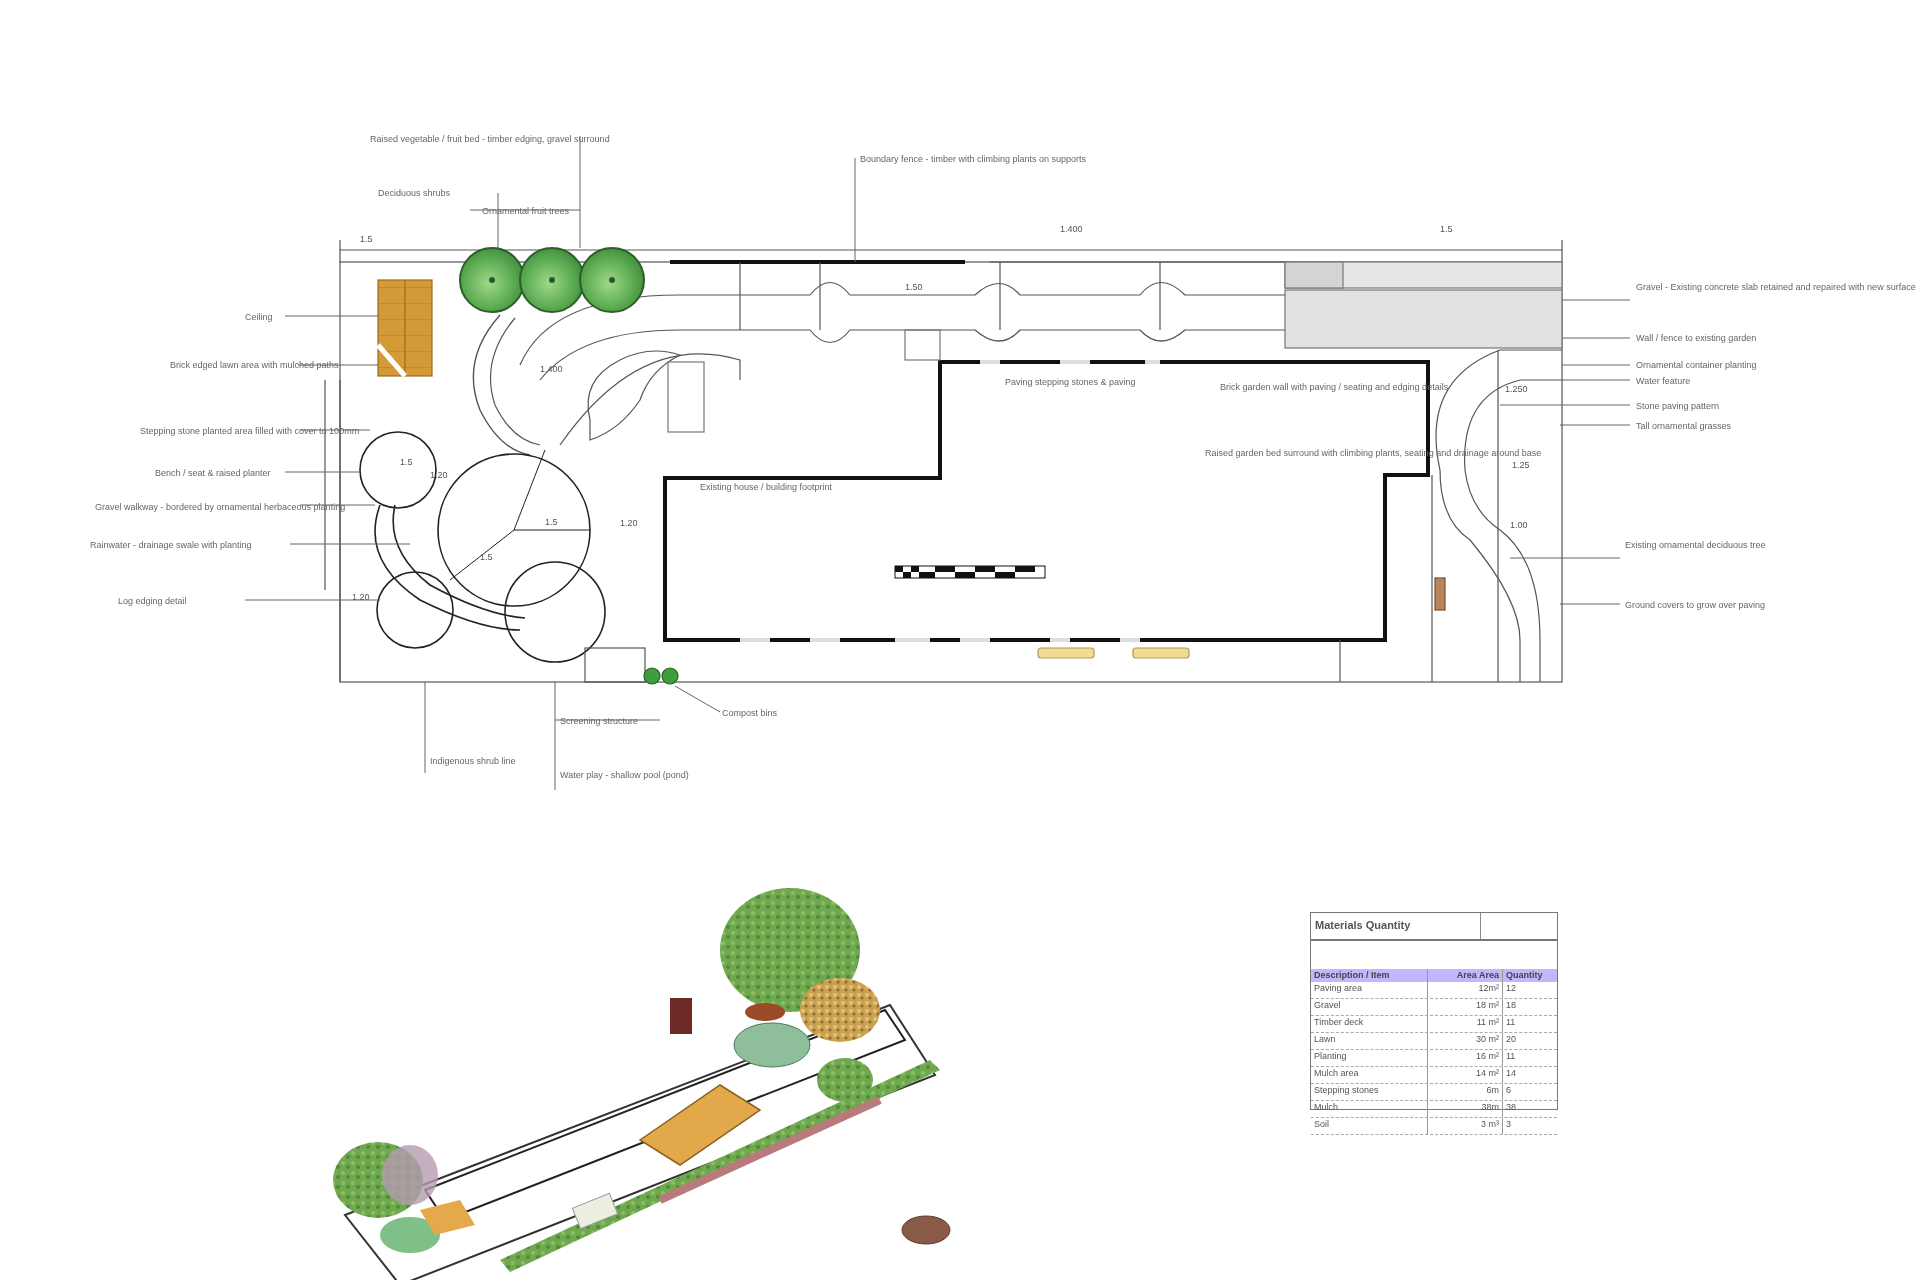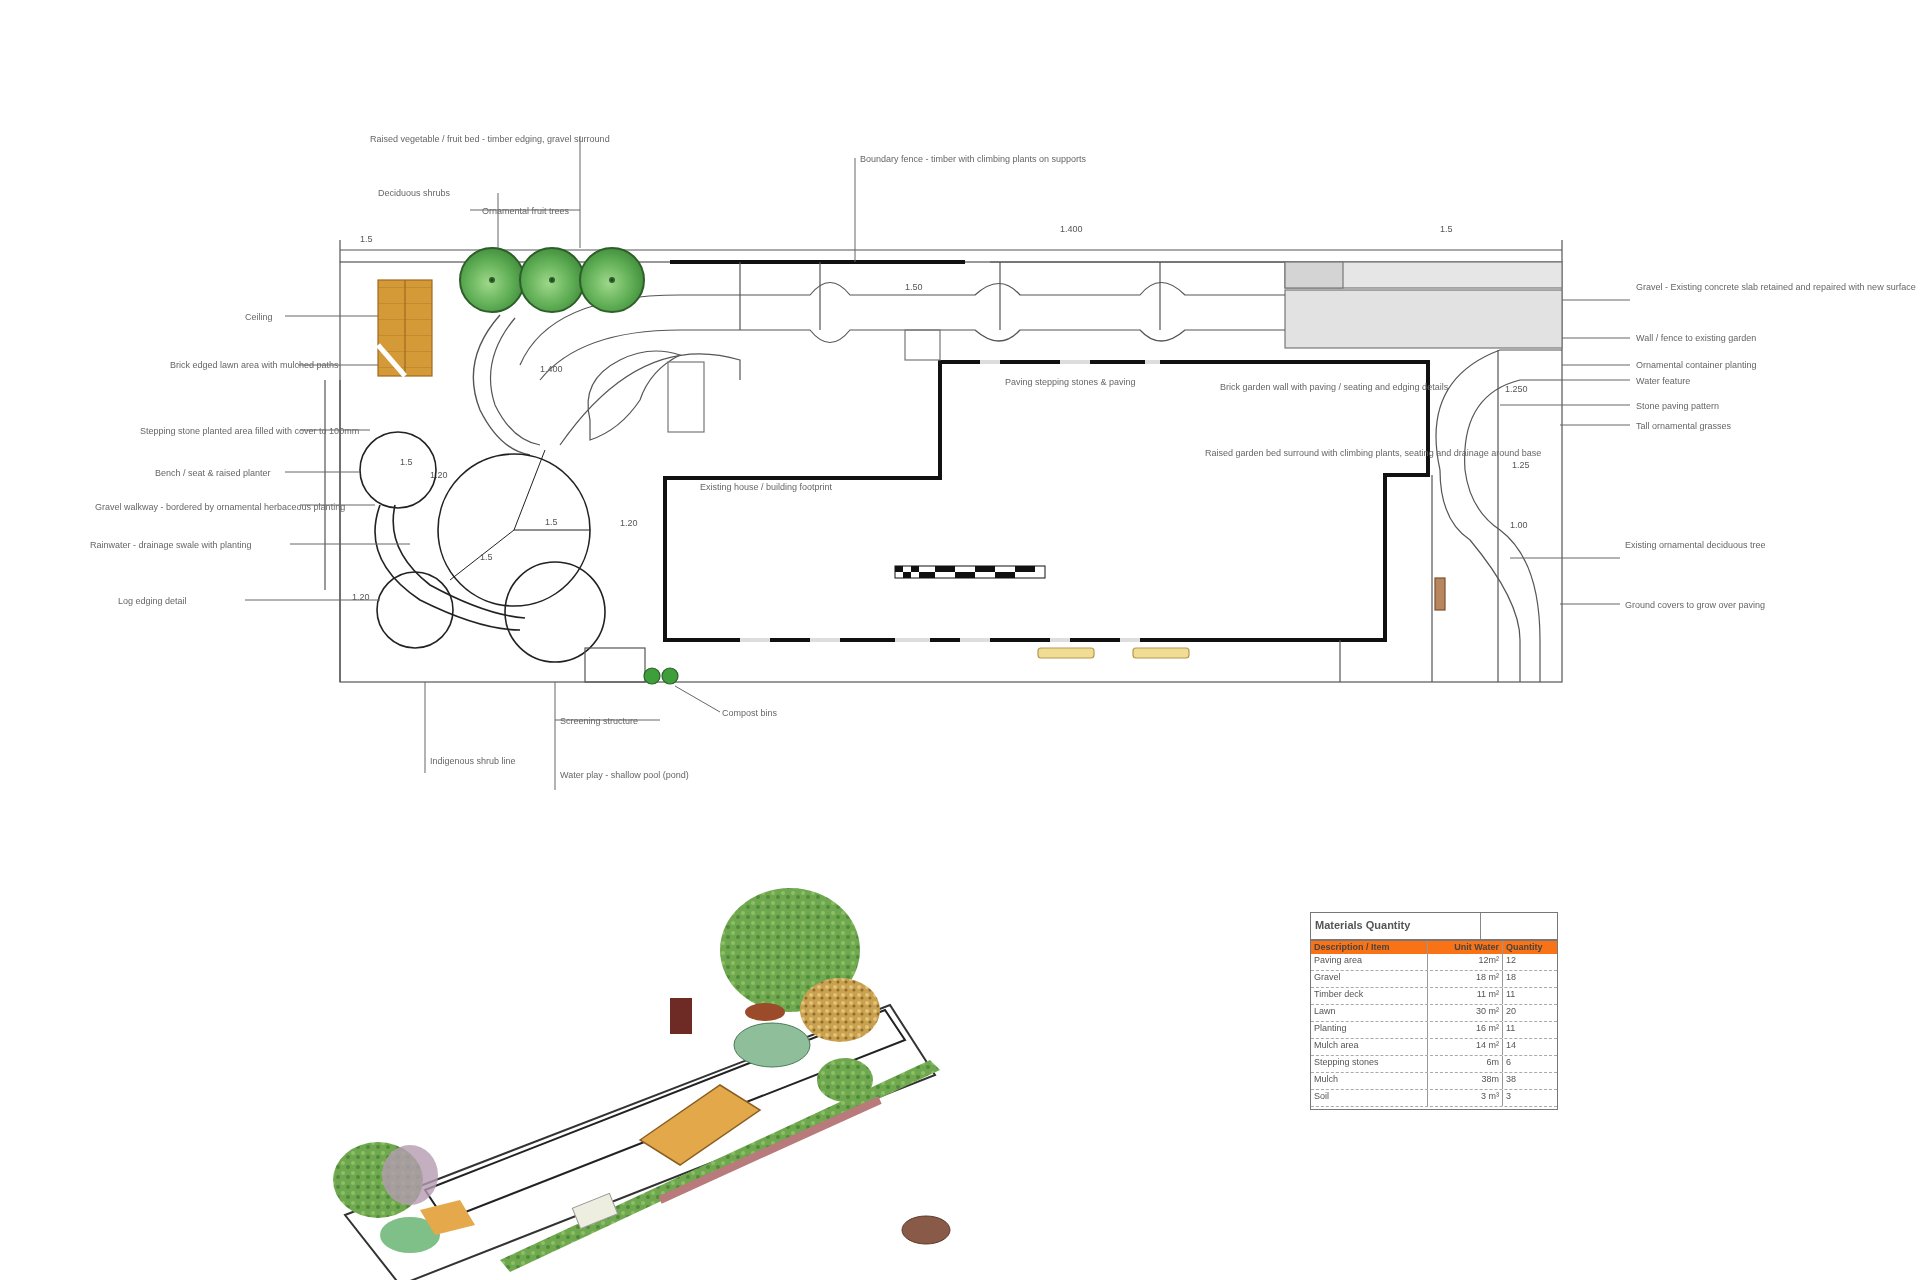--- a/index.html
+++ b/index.html
@@ -5,21 +5,21 @@
   html,body{margin:0;padding:0;background:#ffffff;}
   body{width:1920px;height:1280px;position:relative;overflow:hidden;font-family:"Liberation Sans",sans-serif;color:#333;}
   .sheet{position:absolute;left:0;top:0;width:1920px;height:1280px;}
   svg text{font-family:"Liberation Sans",sans-serif;fill:#555;}
   .lbl{font-size:9px;fill:#666;}
   .dim{font-size:9px;fill:#555;}
   .tbl{position:absolute;left:1310px;top:912px;width:248px;height:198px;border:1.5px solid #777;background:#fff;font-size:9px;color:#555;box-sizing:border-box;}
   .tbl .title{height:26px;display:flex;border-bottom:2px solid #777;}
   .tbl .title span{flex:1;padding:6px 4px;font-weight:bold;font-size:11px;color:#555;}
   .tbl .title .blank{flex:0 0 68px;border-left:1px solid #888;}
-  .tbl .hdr{display:flex;background:#f97316;height:13px;font-weight:bold;color:#444;}
+  .tbl .hdr{display:flex;background:#c4b5fd;height:13px;font-weight:bold;color:#444;margin-top:28px;}
   .tbl .row{display:flex;height:16px;border-bottom:1px dashed #aaa;}
   .tbl .c1{flex:0 0 110px;padding:1px 3px;border-right:1px solid #999;overflow:hidden;white-space:nowrap;}
   .tbl .c2{flex:0 0 68px;padding:1px 3px;border-right:1px solid #999;text-align:right;overflow:hidden;white-space:nowrap;}
   .tbl .c3{flex:1;padding:1px 3px;text-align:left;overflow:hidden;white-space:nowrap;}
 </style>
 </head>
 <body>
 
 <div class="sheet">
 <svg width="1920" height="1280" viewBox="0 0 1920 1280" xmlns="http://www.w3.org/2000/svg">
@@ -255,21 +255,21 @@
 </svg>
 
 
 <div class="tbl">
   <div class="title">
     <span>Materials Quantity</span>
     <span class="blank"></span>
   </div>
   <div class="hdr">
     <div class="c1">Description / Item</div>
-    <div class="c2">Unit Water</div>
+    <div class="c2">Area Area</div>
     <div class="c3">Quantity</div>
   </div>
   <div class="row">
         <div class="c1">Paving area</div>
         <div class="c2">12m²</div>
         <div class="c3">12</div>
       </div>
   <div class="row">
         <div class="c1">Gravel</div>
         <div class="c2">18 m²</div>

